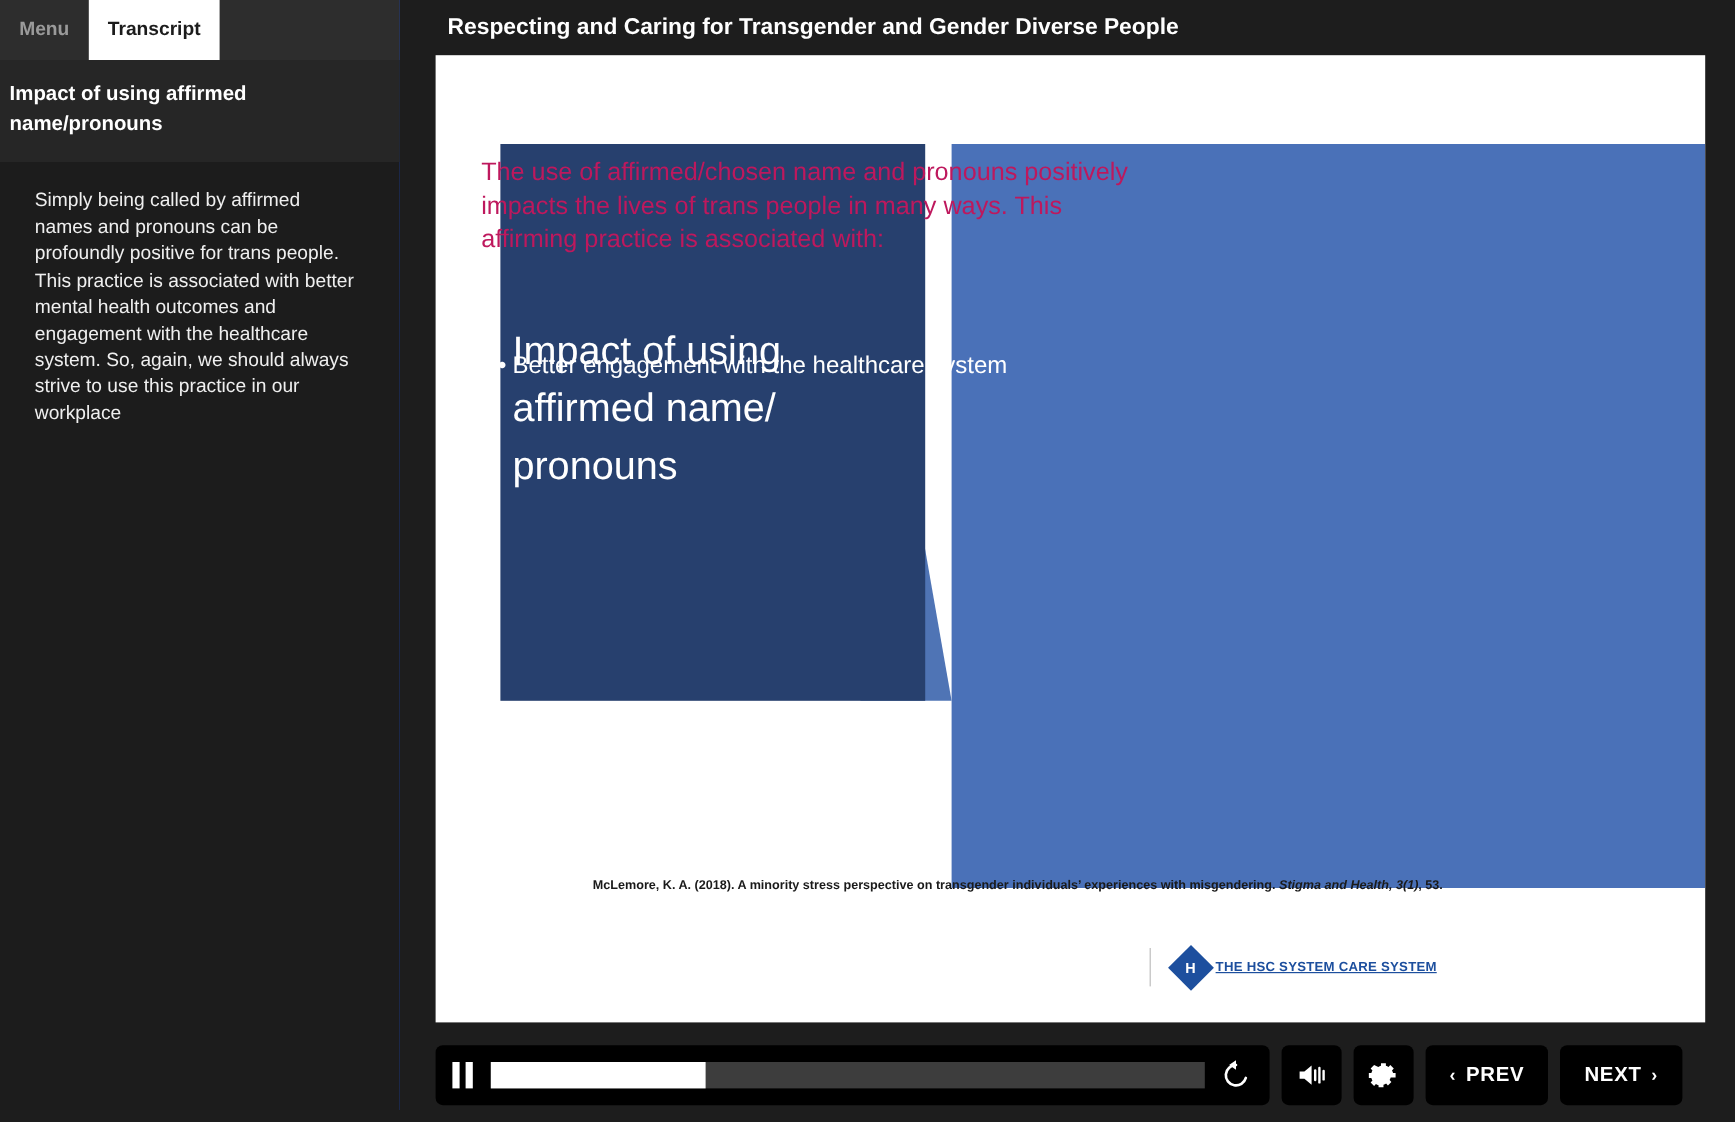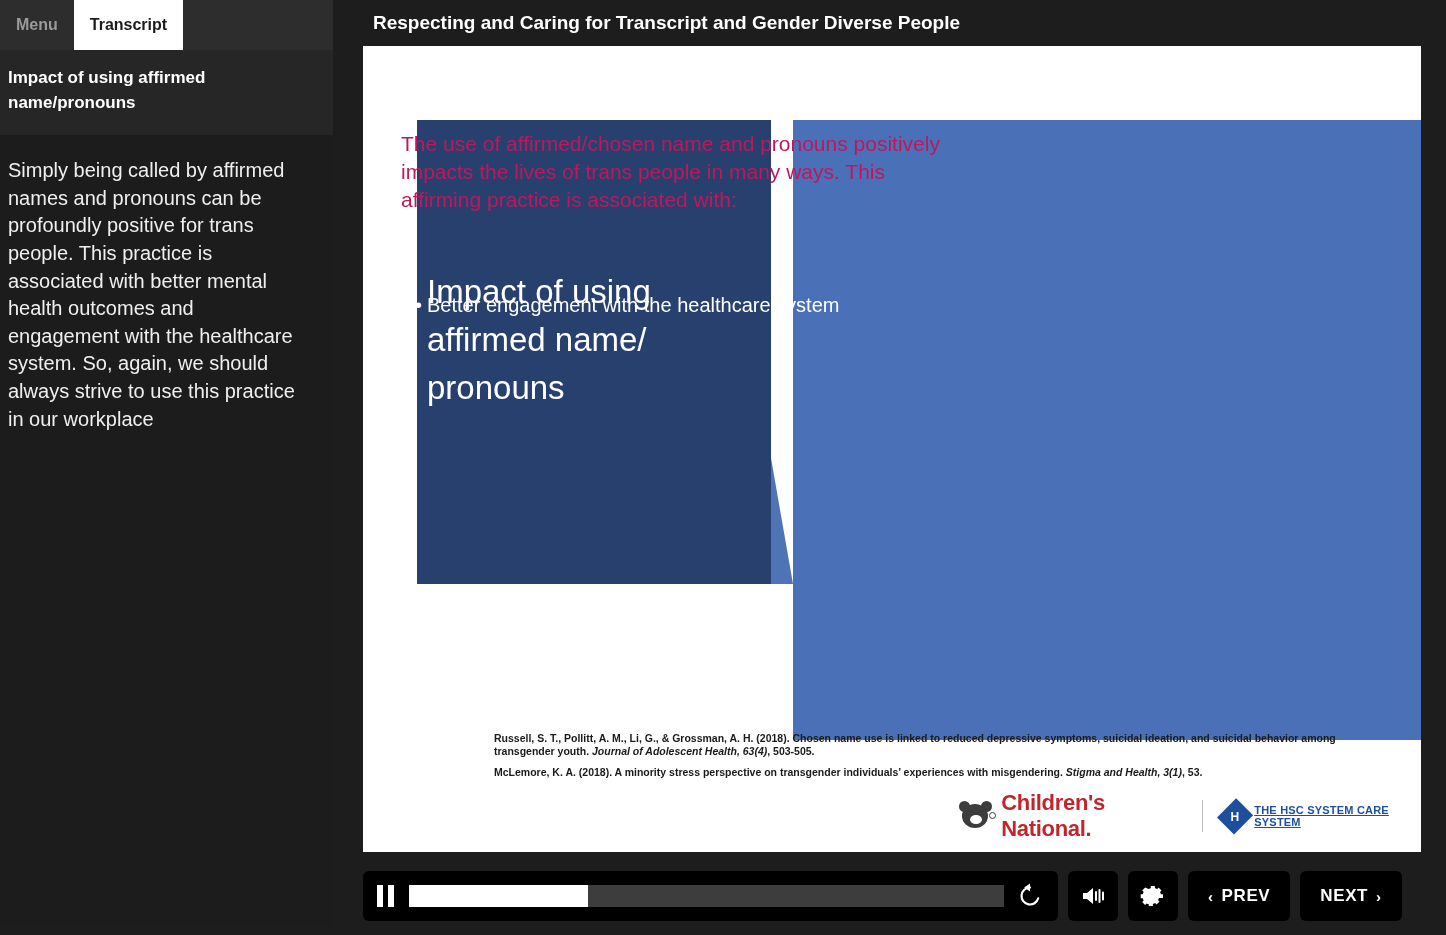--- a/index.html
+++ b/index.html
@@ -52,23 +52,23 @@
     padding: 16px 16px 20px 8px;
   }
   #transcript-heading {
     color: #ffffff;
     font-size: 17px;
     font-weight: bold;
     line-height: 1.45;
   }
   #transcript-text {
     color: #efefef;
-    font-size: 20px;
+    font-size: 16px;
     line-height: 1.38;
-    padding: 22px 18px 0 8px;
+    padding: 22px 18px 0 29px;
     max-width: 320px;
   }
 
   
   #main {
     position: absolute;
     left: 345px; top: 0;
     width: 1101px; height: 935px;
   }
   #slide-title-bar {
@@ -335,52 +335,41 @@
         <div id="transcript-heading">Impact of using affirmed name/pronouns</div>
       </div>
       <div id="transcript-text">Simply being called by affirmed names and pronouns can be profoundly positive for trans people. This practice is associated with better mental health outcomes and engagement with the healthcare system. So, again, we should always strive to use this practice in our workplace</div>
     </div>
 
   </div>
 
   <div id="main">
 
     <div id="slide-title-bar">
-      <span>Respecting and Caring for Transcript and Gender Diverse People</span>
+      <span>Respecting and Caring for Transgender and Gender Diverse People</span>
     </div>
 
     <div id="slide">
 
       <div id="callout-tail"></div>
 
       <div id="callout-left"></div>
       <div id="callout-left-text">Impact of using affirmed name/ pronouns</div>
 
       <div id="callout-right"></div>
       <div id="callout-right-lead">The use of affirmed/chosen name and pronouns positively impacts the lives of trans people in many ways. This affirming practice is associated with:</div>
       <ul id="callout-right-bullets">
         <li>Better engagement with the healthcare system</li>
       </ul>
 
       <div id="references">
-        <div class="ref">Russell, S. T., Pollitt, A. M., Li, G., &amp; Grossman, A. H. (2018). Chosen name use is linked to reduced depressive symptoms, suicidal ideation, and suicidal behavior among transgender youth. <em>Journal of Adolescent Health, 63(4)</em>, 503-505.</div>
         <div class="ref">McLemore, K. A. (2018). A minority stress perspective on transgender individuals’ experiences with misgendering. <em>Stigma and Health, 3(1)</em>, 53.</div>
       </div>
 
       <div id="logos">
-        <div id="logo-cn">
-          <div class="bear">
-            <div class="ear-l"></div>
-            <div class="ear-r"></div>
-            <div class="head"></div>
-            <div class="snout"></div>
-            <div class="dot"></div>
-          </div>
-          <div id="logo-cn-text">Children's National.</div>
-        </div>
         <div id="logo-divider"></div>
         <div id="logo-hsc">
           <div id="logo-hsc-mark">
               <span>H</span>
             </div>
           <div id="logo-hsc-text">THE HSC SYSTEM CARE SYSTEM</div>
         </div>
       </div>
 
     </div>

